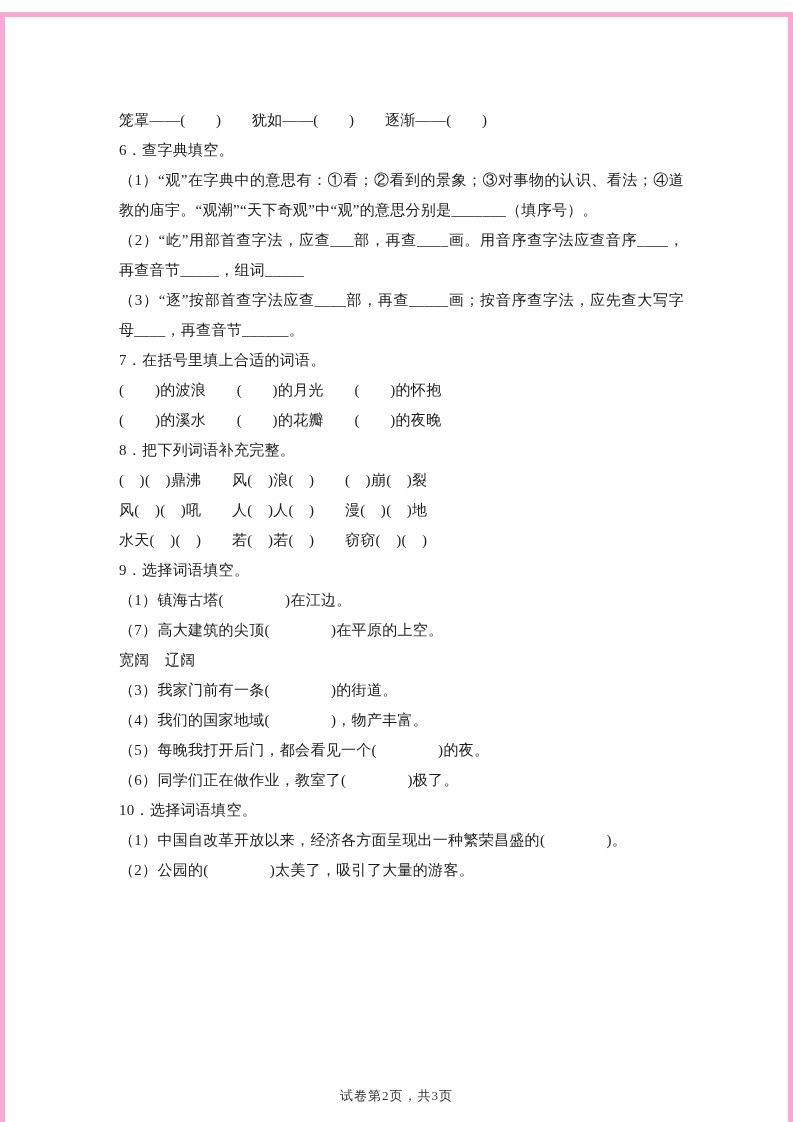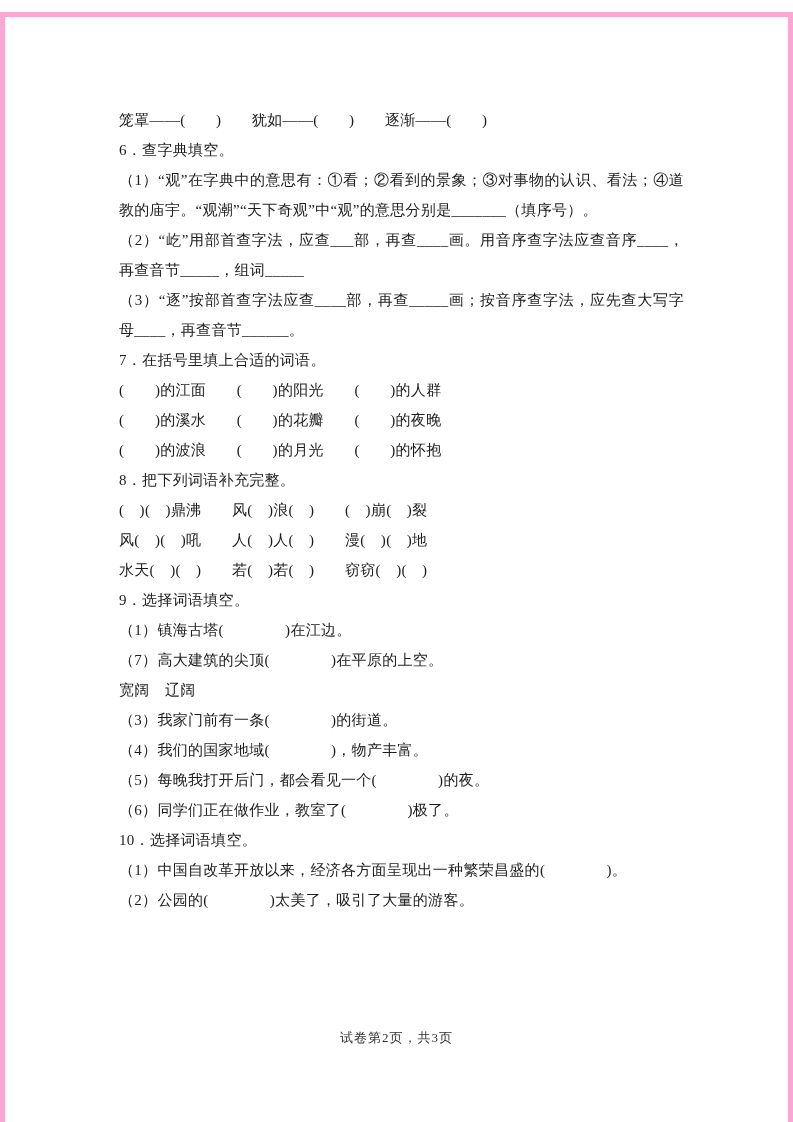--- a/index.html
+++ b/index.html
@@ -22,21 +22,21 @@
   }
   .line {
     line-height: 30px;
     text-align: justify;
     letter-spacing: 0.3px;
     word-break: break-all;
   }
   .footer {
     position: absolute;
     left: 0;
-    top: 1012px;
+    top: 1070px;
     width: 100%;
     text-align: center;
     font-size: 13px;
     color: #333333;
     letter-spacing: 1px;
   }
 </style>
 </head>
 <body>
 
@@ -44,23 +44,22 @@
   <div class="content">
 
     <p class="line">笼罩——(　　)　　犹如——(　　)　　逐渐——(　　)</p>
 
     <p class="line">6．查字典填空。</p>
     <p class="line">（1）“观”在字典中的意思有：①看；②看到的景象；③对事物的认识、看法；④道教的庙宇。“观潮”“天下奇观”中“观”的意思分别是_______（填序号）。</p>
     <p class="line">（2）“屹”用部首查字法，应查___部，再查____画。用音序查字法应查音序____，再查音节_____，组词_____</p>
     <p class="line">（3）“逐”按部首查字法应查____部，再查_____画；按音序查字法，应先查大写字母____，再查音节______。</p>
 
     <p class="line">7．在括号里填上合适的词语。</p>
-    <p class="line">(　　)的江面　　(　　)的阳光　　(　　)的人群</p>
+    <p class="line">(　　)的波浪　　(　　)的月光　　(　　)的怀抱</p>
     <p class="line">(　　)的溪水　　(　　)的花瓣　　(　　)的夜晚</p>
-    <p class="line">(　　)的波浪　　(　　)的月光　　(　　)的怀抱</p>
 
     <p class="line">8．把下列词语补充完整。</p>
     <p class="line">(　)(　)鼎沸　　风(　)浪(　)　　(　)崩(　)裂</p>
     <p class="line">风(　)(　)吼　　人(　)人(　)　　漫(　)(　)地</p>
     <p class="line">水天(　)(　)　　若(　)若(　)　　窃窃(　)(　)</p>
 
     <p class="line">9．选择词语填空。</p>
     <p class="line">（1）镇海古塔(　　　　)在江边。</p>
     <p class="line">（7）高大建筑的尖顶(　　　　)在平原的上空。</p>
     <p class="line">宽阔　辽阔</p>

